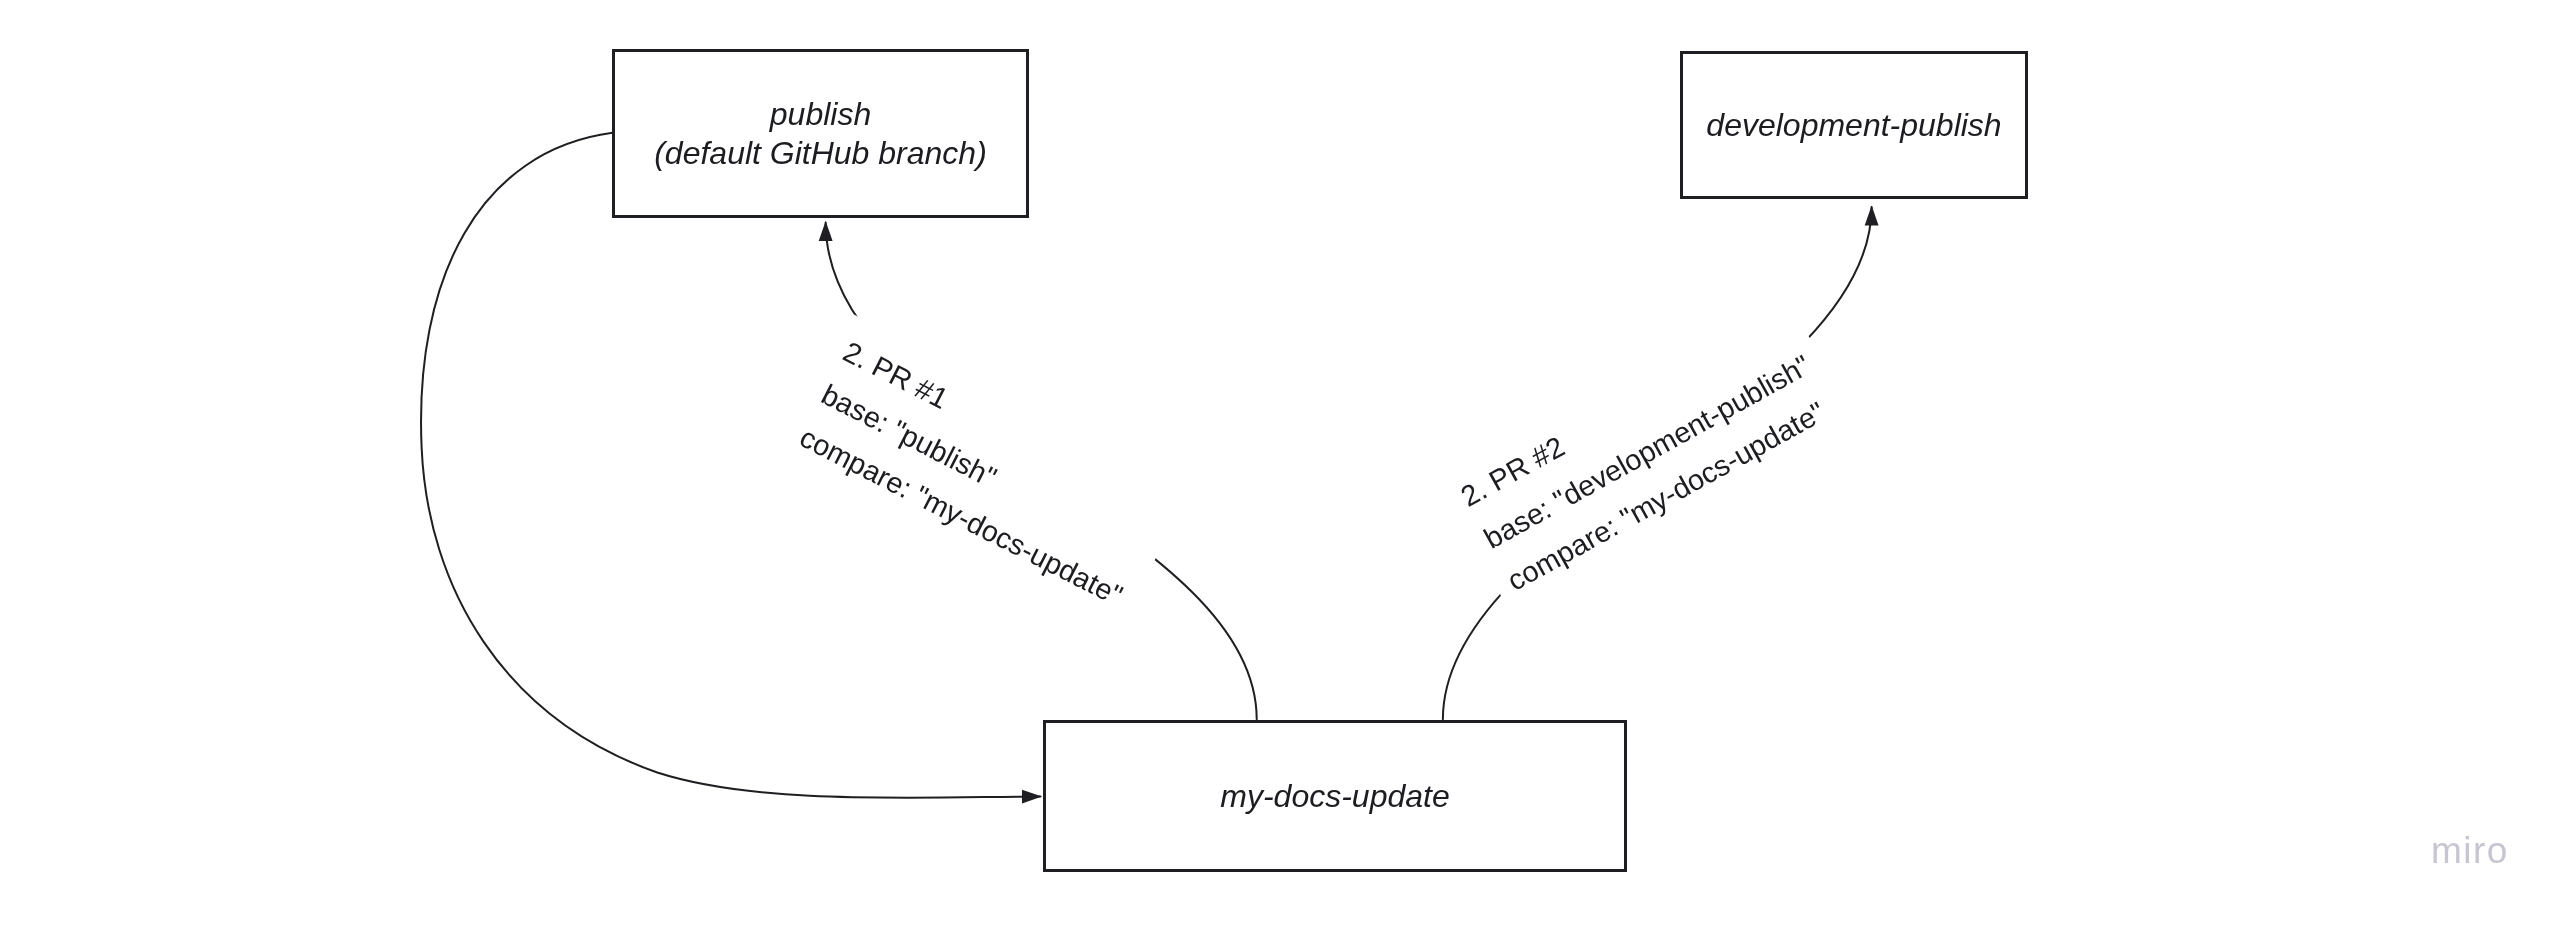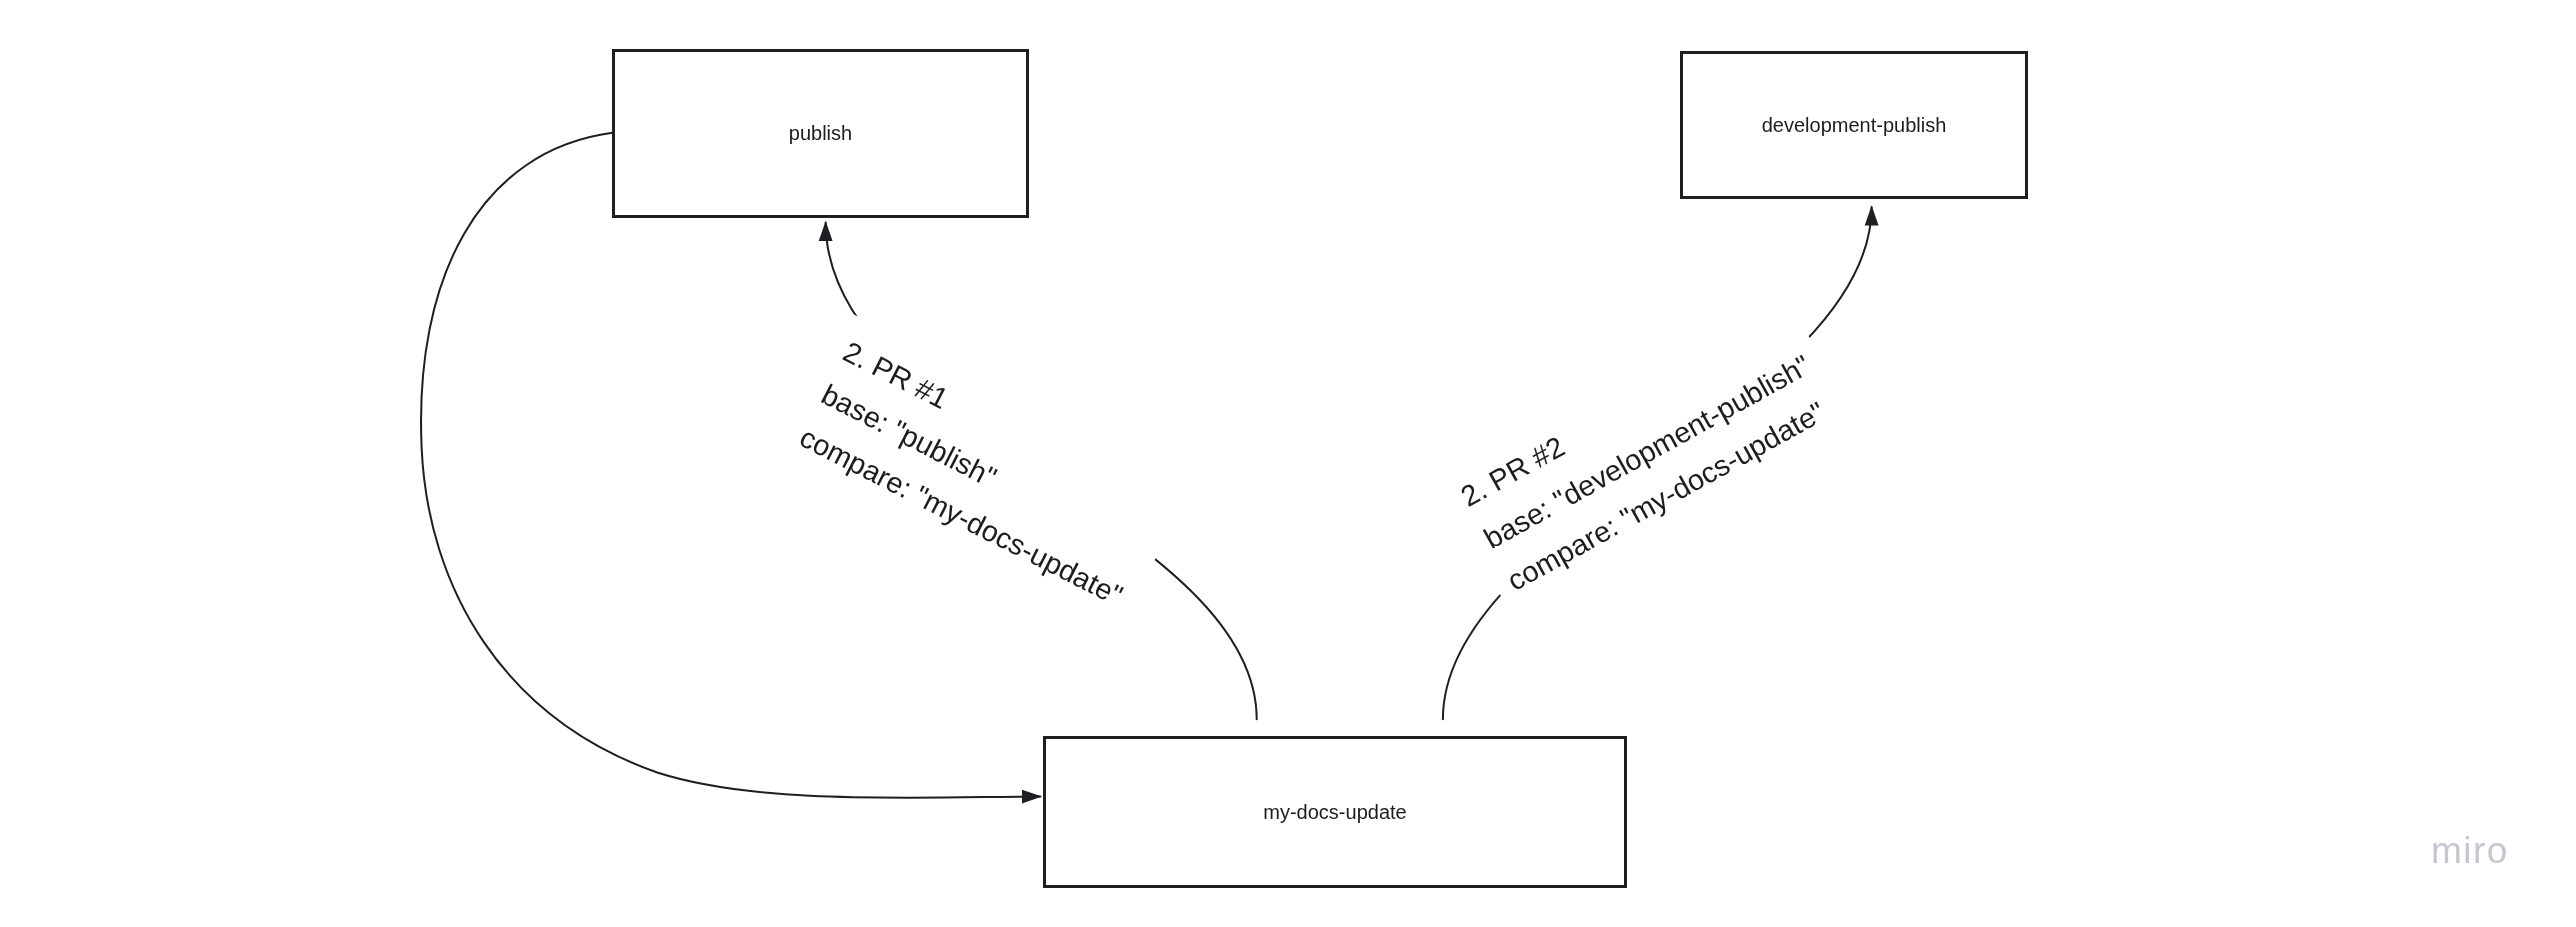--- a/index.html
+++ b/index.html
@@ -31,26 +31,27 @@
   }
   .node {
     position: absolute;
     box-sizing: border-box;
     border: 3.1px solid #1f1f23;
     background: #ffffff;
     display: flex;
     flex-direction: column;
     justify-content: center;
     text-align: center;
-    font-size: 20px;
+    font-size: 32px;
     line-height: 39px;
+    font-style: italic;
   }
   .node-publish { left: 612px; top: 49px; width: 417px; height: 169px; }
   .node-development-publish { left: 1680px; top: 51px; width: 348px; height: 148px; }
-  .node-my-docs-update { left: 1043px; top: 720px; width: 584px; height: 152px; margin-top: 16px; }
+  .node-my-docs-update { left: 1043px; top: 720px; width: 584px; height: 152px; }
 
   .edge-label {
     position: absolute;
     background: #ffffff;
     font-size: 29px;
     color: #1c1c21;
     white-space: nowrap;
   }
   .edge-label-create-branch {
     left: 302px;
@@ -96,20 +97,21 @@
         <path d="M0,1 L26,10 L0,19 Z" fill="#1f1f23"></path>
       </marker>
     </defs>
     <path class="edge" d="M 792 172 C 620 195, 535 360, 545 580 C 553 760, 650 930, 850 1000 C 980 1042, 1180 1032, 1346 1031" marker-end="url(#arrowhead)"></path>
     <path class="edge" d="M 1626 931 C 1626 680, 1068 560, 1068 288" marker-end="url(#arrowhead)"></path>
     <path class="edge" d="M 1867 931 C 1867 680, 2422 520, 2422 268" marker-end="url(#arrowhead)"></path>
   </svg>
 
   <div class="node node-publish">
     <div class="node-line">publish</div>
+    <div class="node-line">(default GitHub branch)</div>
   </div>
 
   <div class="node node-development-publish">
     <div class="node-line">development-publish</div>
   </div>
 
   <div class="node node-my-docs-update">
     <div class="node-line">my-docs-update</div>
   </div>
 

